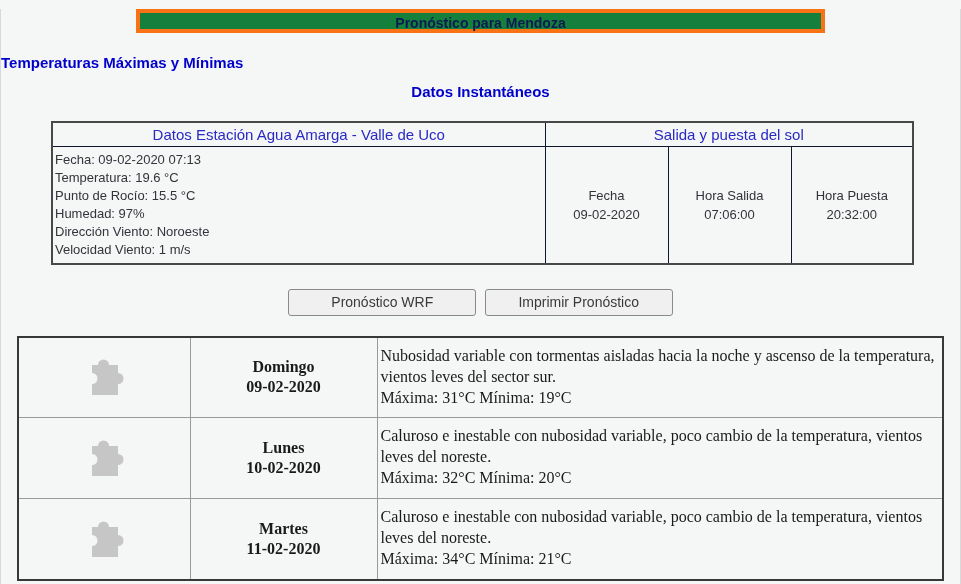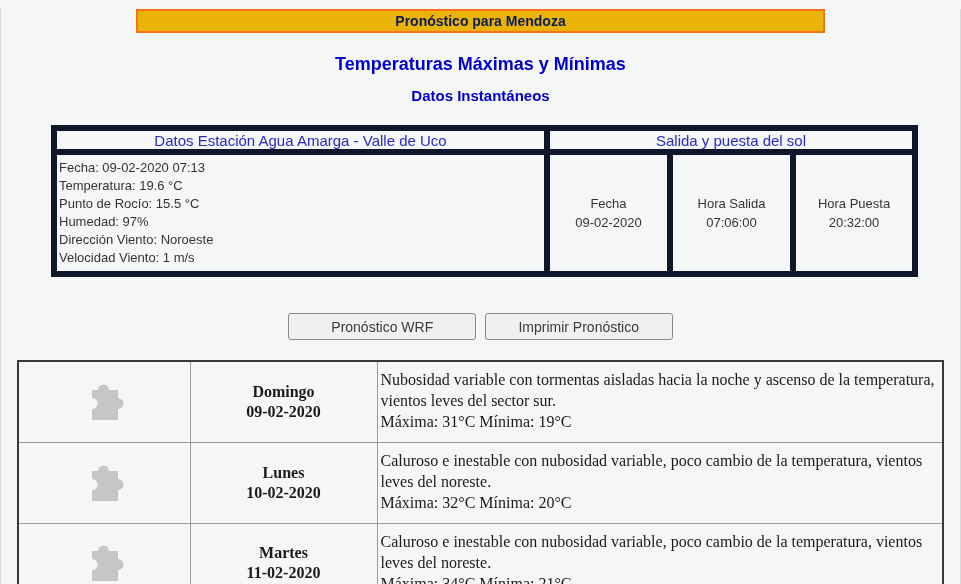--- a/index.html
+++ b/index.html
@@ -14,53 +14,52 @@
   .page {
     width: 961px; height: 584px;
     border-left: 1px solid #d9d9d9;
     border-right: 1px solid #d9d9d9;
     position: relative;
   }
   
   .title-bar {
     width: 689px; height: 24px;
     margin: 9px auto 4px auto;
-    background: #eab308;
-    border: 2px solid #f97316;
+    background: #15803d;
+    border: 4px solid #f97316;
     text-align: center;
     line-height: 20px;
     font-size: 14px;
     font-weight: bold;
     color: #0a1c52;
   }
   
   .heading-main {
     margin-top: 21px;
-    text-align: center;
-    font-size: 18px;
+    font-size: 15px;
     font-weight: bold;
     color: #0000cc;
   }
   .heading-sub {
     margin-top: 12px;
     text-align: center;
     font-size: 15px;
     font-weight: bold;
     color: #0000cc;
   }
   
   table.station {
     margin: 21px 0 0 50px;
     width: 861px;
     border-collapse: collapse;
     table-layout: fixed;
     border: 2px solid #484848;
   }
   table.station td {
-    border: 6px solid #0f172a;
+    border: 1px solid #0f172a;
   }
   td.st-header {
     height: 24px;
     text-align: center;
     font-size: 15px;
     color: #2929c4;
     padding: 0;
   }
   td.st-readings {
     height: 104px;
@@ -75,21 +74,21 @@
   }
   td.sun-cell {
     text-align: center;
     vertical-align: middle;
     font-size: 13px;
     color: #33343a;
     line-height: 19px;
   }
   
   .button-row {
-    margin-top: 36px;
+    margin-top: 24px;
     text-align: center;
   }
   .action-button {
     width: 188px; height: 27px;
     background: #f0f0f0;
     border: 1px solid #8a8a8a;
     border-radius: 3px;
     font-family: "Liberation Sans", "DejaVu Sans", sans-serif;
     font-size: 14px;
     color: #3a3a3a;

